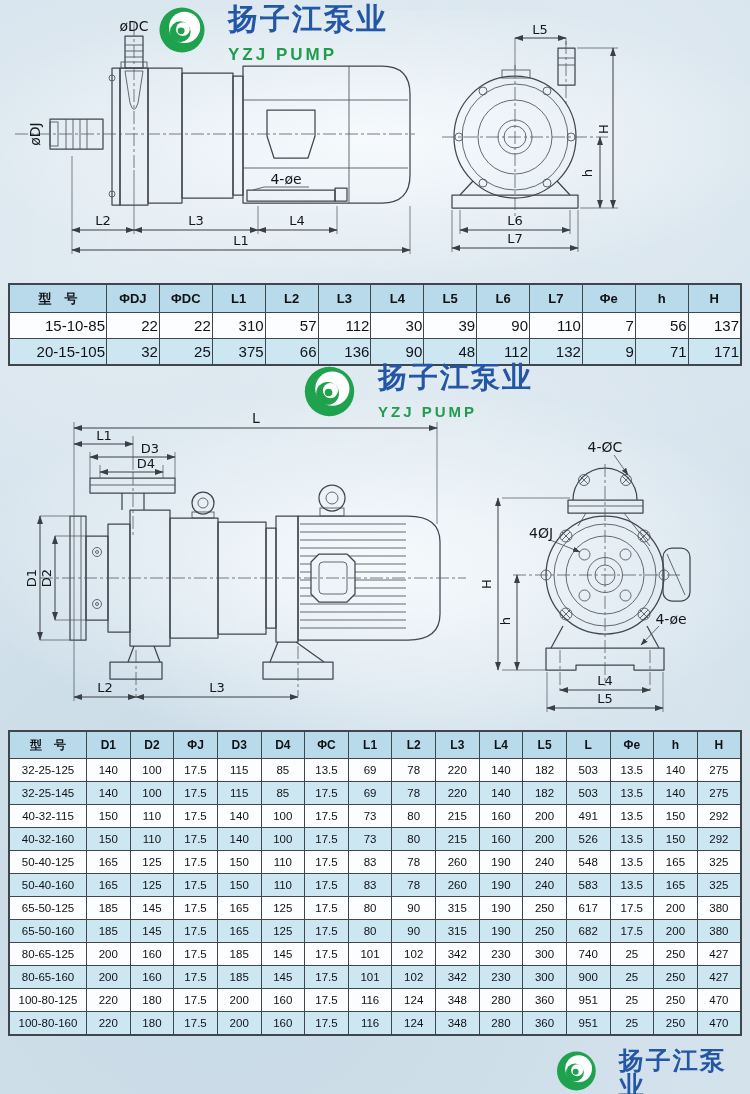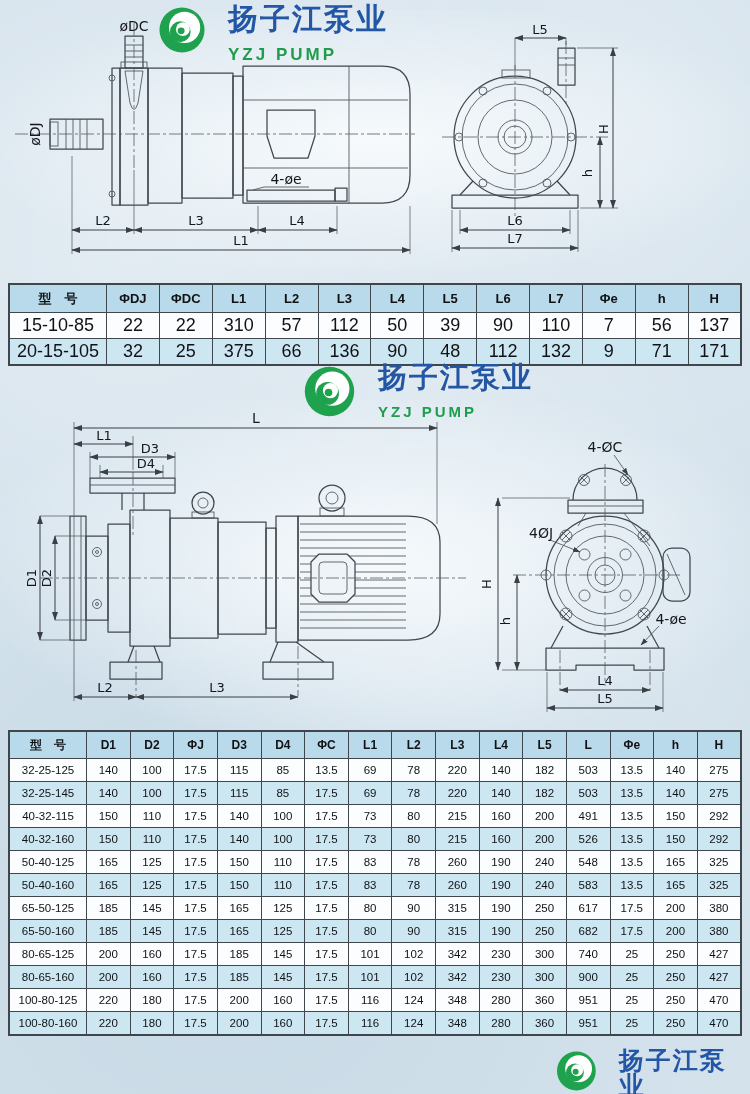--- a/index.html
+++ b/index.html
@@ -24,21 +24,21 @@
   .logo-bot .cn{font-size:25px;} .logo-bot .en{font-size:14px;}
   
   table.dim{position:absolute;border-collapse:collapse;table-layout:fixed;width:734px;
     border:2px solid #3f464c;background:#fbfdfe;}
   table.dim th,table.dim td{border:1px solid #3f464c;text-align:center;color:#101215;
     font-family:"Liberation Sans",sans-serif;overflow:hidden;white-space:nowrap;}
   table.dim thead th{background:#b9daea;font-weight:bold;}
   table.dim tbody tr:nth-child(even){background:#cde7f2;}
   #table1{left:8px;top:283px;}
   #table1 th{height:25px;font-size:13px;}
-  #table1 td{height:23px;font-size:18px;}
+  #table1 td{height:23px;font-size:15px;text-align:right;}
   #table1 th:first-child,#table1 td:first-child{width:94px;}
   #table2{left:8px;top:730px;}
   #table2 th{height:24px;font-size:12px;}
   #table2 td{height:20px;font-size:11.5px;}
   #table2 th:first-child,#table2 td:first-child{width:74px;}
   
   svg.draw{position:absolute;overflow:visible;}
   .out{stroke:#41464e;stroke-width:1.25;fill:none;stroke-linejoin:round;}
   .thin{stroke:#4a5058;stroke-width:.85;fill:none;}
   .cl{stroke:#555c64;stroke-width:.8;fill:none;stroke-dasharray:13 3 3 3;}
@@ -199,21 +199,21 @@
         </tr>
       </thead>
     <tbody>
         <tr>
           <td>15-10-85</td>
           <td>22</td>
           <td>22</td>
           <td>310</td>
           <td>57</td>
           <td>112</td>
-          <td>50</td>
+          <td>30</td>
           <td>39</td>
           <td>90</td>
           <td>110</td>
           <td>7</td>
           <td>56</td>
           <td>137</td>
         </tr>
         <tr>
           <td>20-15-105</td>
           <td>32</td>

